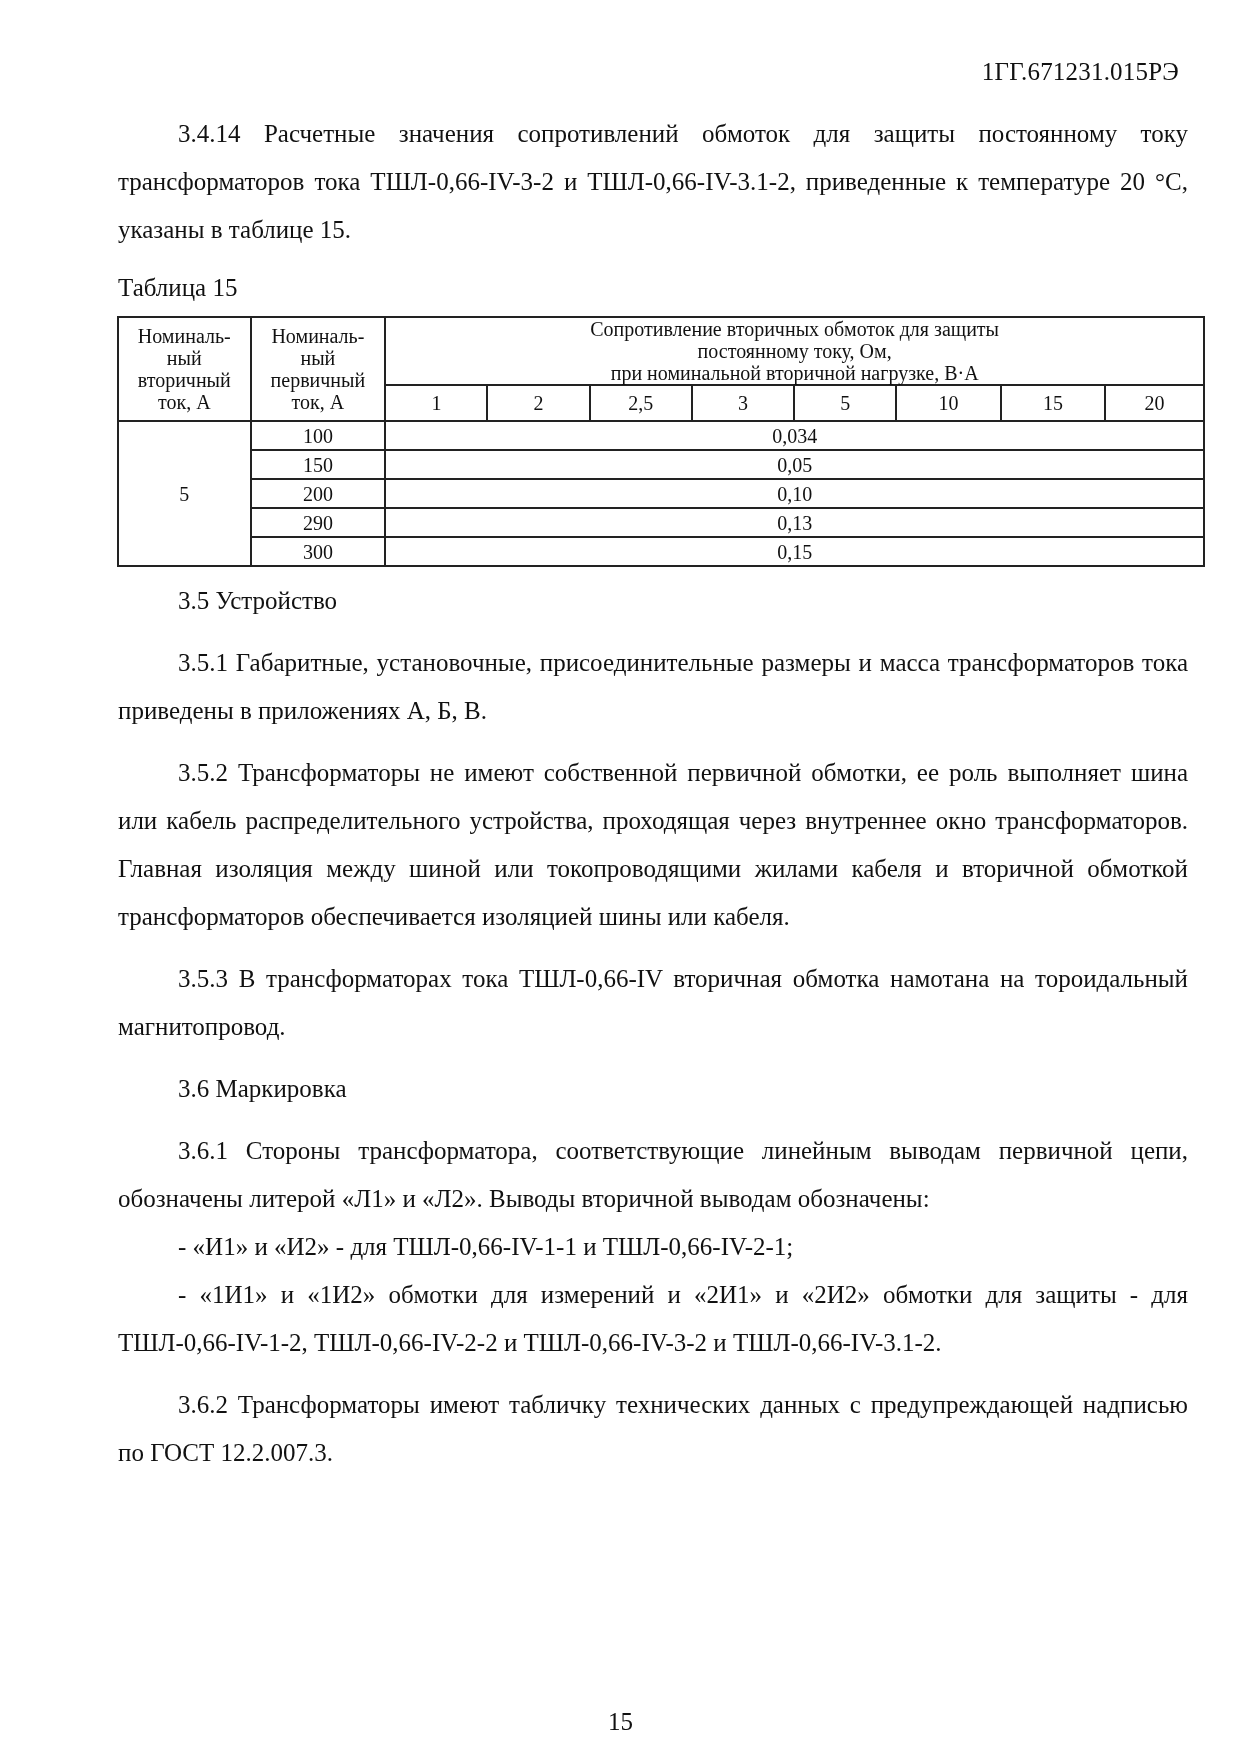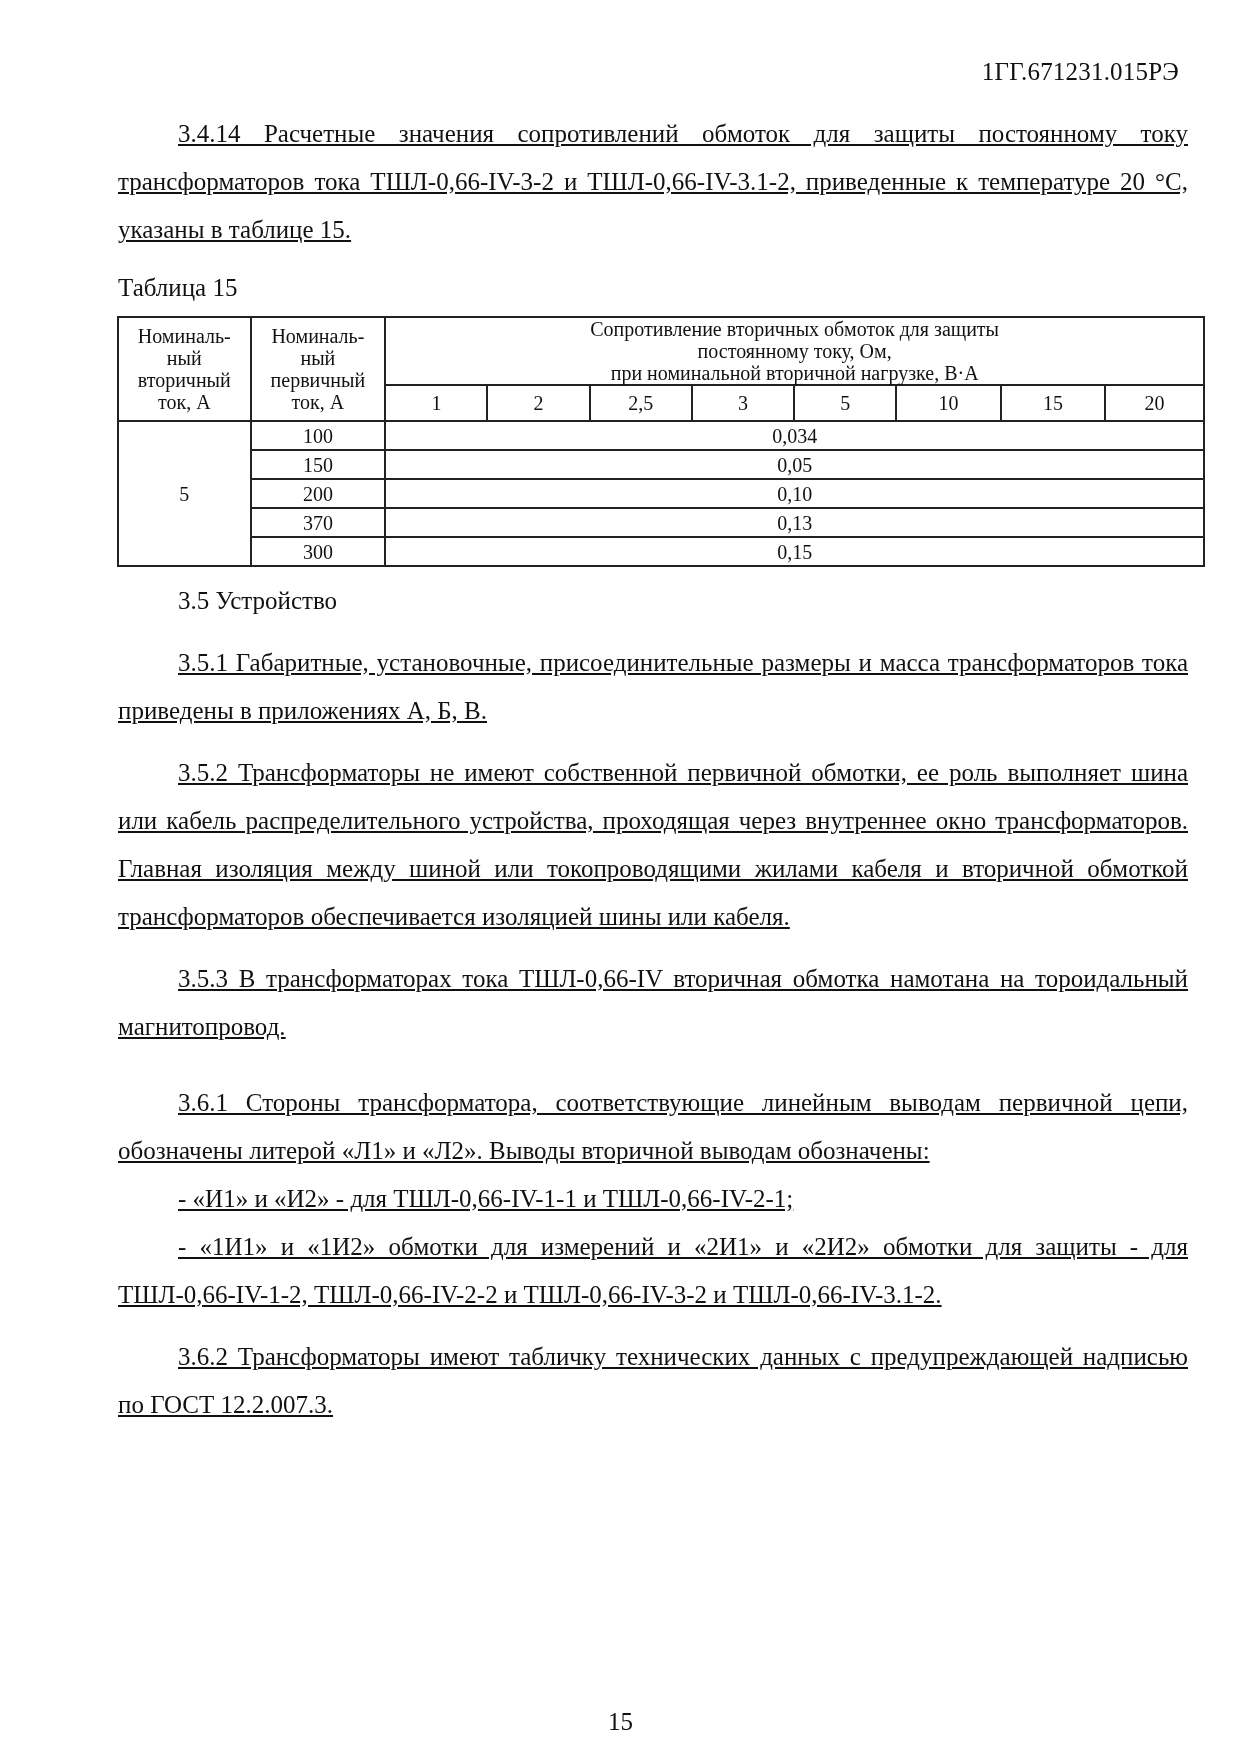--- a/index.html
+++ b/index.html
@@ -6,21 +6,21 @@
   body {
     width: 1241px; height: 1755px; position: relative; overflow: hidden;
     font-family: "Liberation Serif", "DejaVu Serif", serif;
     color: #111111;
   }
   .header-code {
     position: absolute; top: 58px; right: 62px;
     font-size: 25px; letter-spacing: 0.2px; text-align: center;
   }
   .page { position: absolute; left: 118px; width: 1070px; top: 110px; }
-  p { margin: 0; font-size: 25px; line-height: 48px; text-align: justify; text-decoration: underline; }
+  p { margin: 0; font-size: 25px; line-height: 48px; text-align: justify; }
   .indent { text-indent: 60px; }
   .table-caption { font-size: 25px; line-height: 40px; margin-top: 14px; }
   table.t15 {
     border-collapse: collapse; width: 1088px; margin-left: -1px;
     font-size: 20px; line-height: 22px; margin-top: 8px;
   }
   table.t15 td, table.t15 th {
     border: 2px solid #222; text-align: center; font-weight: normal; padding: 0 2px;
   }
   table.t15 th { vertical-align: middle; }
@@ -93,39 +93,40 @@
     </tr>
     <tr class="body-row">
       <td>150</td>
       <td colspan="8">0,05</td>
     </tr>
     <tr class="body-row">
       <td>200</td>
       <td colspan="8">0,10</td>
     </tr>
     <tr class="body-row">
-      <td>370</td>
+      <td>290</td>
       <td colspan="8">0,13</td>
     </tr>
     <tr class="body-row">
       <td>300</td>
       <td colspan="8">0,15</td>
     </tr>
   </tbody>
     </table>
 
   <div class="gap-s"></div>
   <div class="sec-heading">3.5 Устройство</div>
   <div class="gap-m"></div>
   <p class="indent">3.5.1   Габаритные, установочные, присоединительные размеры и масса трансформаторов тока приведены в приложениях А, Б, В.</p>
   <div class="gap-m"></div>
   <p class="indent">3.5.2   Трансформаторы не имеют собственной первичной обмотки, ее роль выполняет шина или кабель распределительного устройства, проходящая через внутреннее окно трансформаторов. Главная изоляция между шиной или токопроводящими жилами кабеля и вторичной обмоткой трансформаторов обеспечивается изоляцией шины или кабеля.</p>
   <div class="gap-m"></div>
   <p class="indent">3.5.3   В трансформаторах тока ТШЛ-0,66-IV вторичная обмотка намотана на тороидальный магнитопровод.</p>
   <div class="gap-m"></div>
+  <div class="sec-heading">3.6  Маркировка</div>
   <div class="gap-m"></div>
   <p class="indent">3.6.1   Стороны трансформатора, соответствующие линейным выводам первичной цепи, обозначены литерой «Л1» и «Л2». Выводы вторичной выводам обозначены:</p>
   <p class="dash-item">-  «И1» и «И2» - для ТШЛ-0,66-IV-1-1 и ТШЛ-0,66-IV-2-1;</p>
   <p class="dash-item">-  «1И1» и «1И2» обмотки для измерений и «2И1» и «2И2» обмотки для защиты - для ТШЛ-0,66-IV-1-2, ТШЛ-0,66-IV-2-2 и ТШЛ-0,66-IV-3-2 и ТШЛ-0,66-IV-3.1-2.</p>
   <div class="gap-m"></div>
   <p class="indent">3.6.2   Трансформаторы имеют табличку технических данных с предупреждающей надписью по ГОСТ 12.2.007.3.</p>
 </div>
 
 <div class="page-number">15</div>
 

